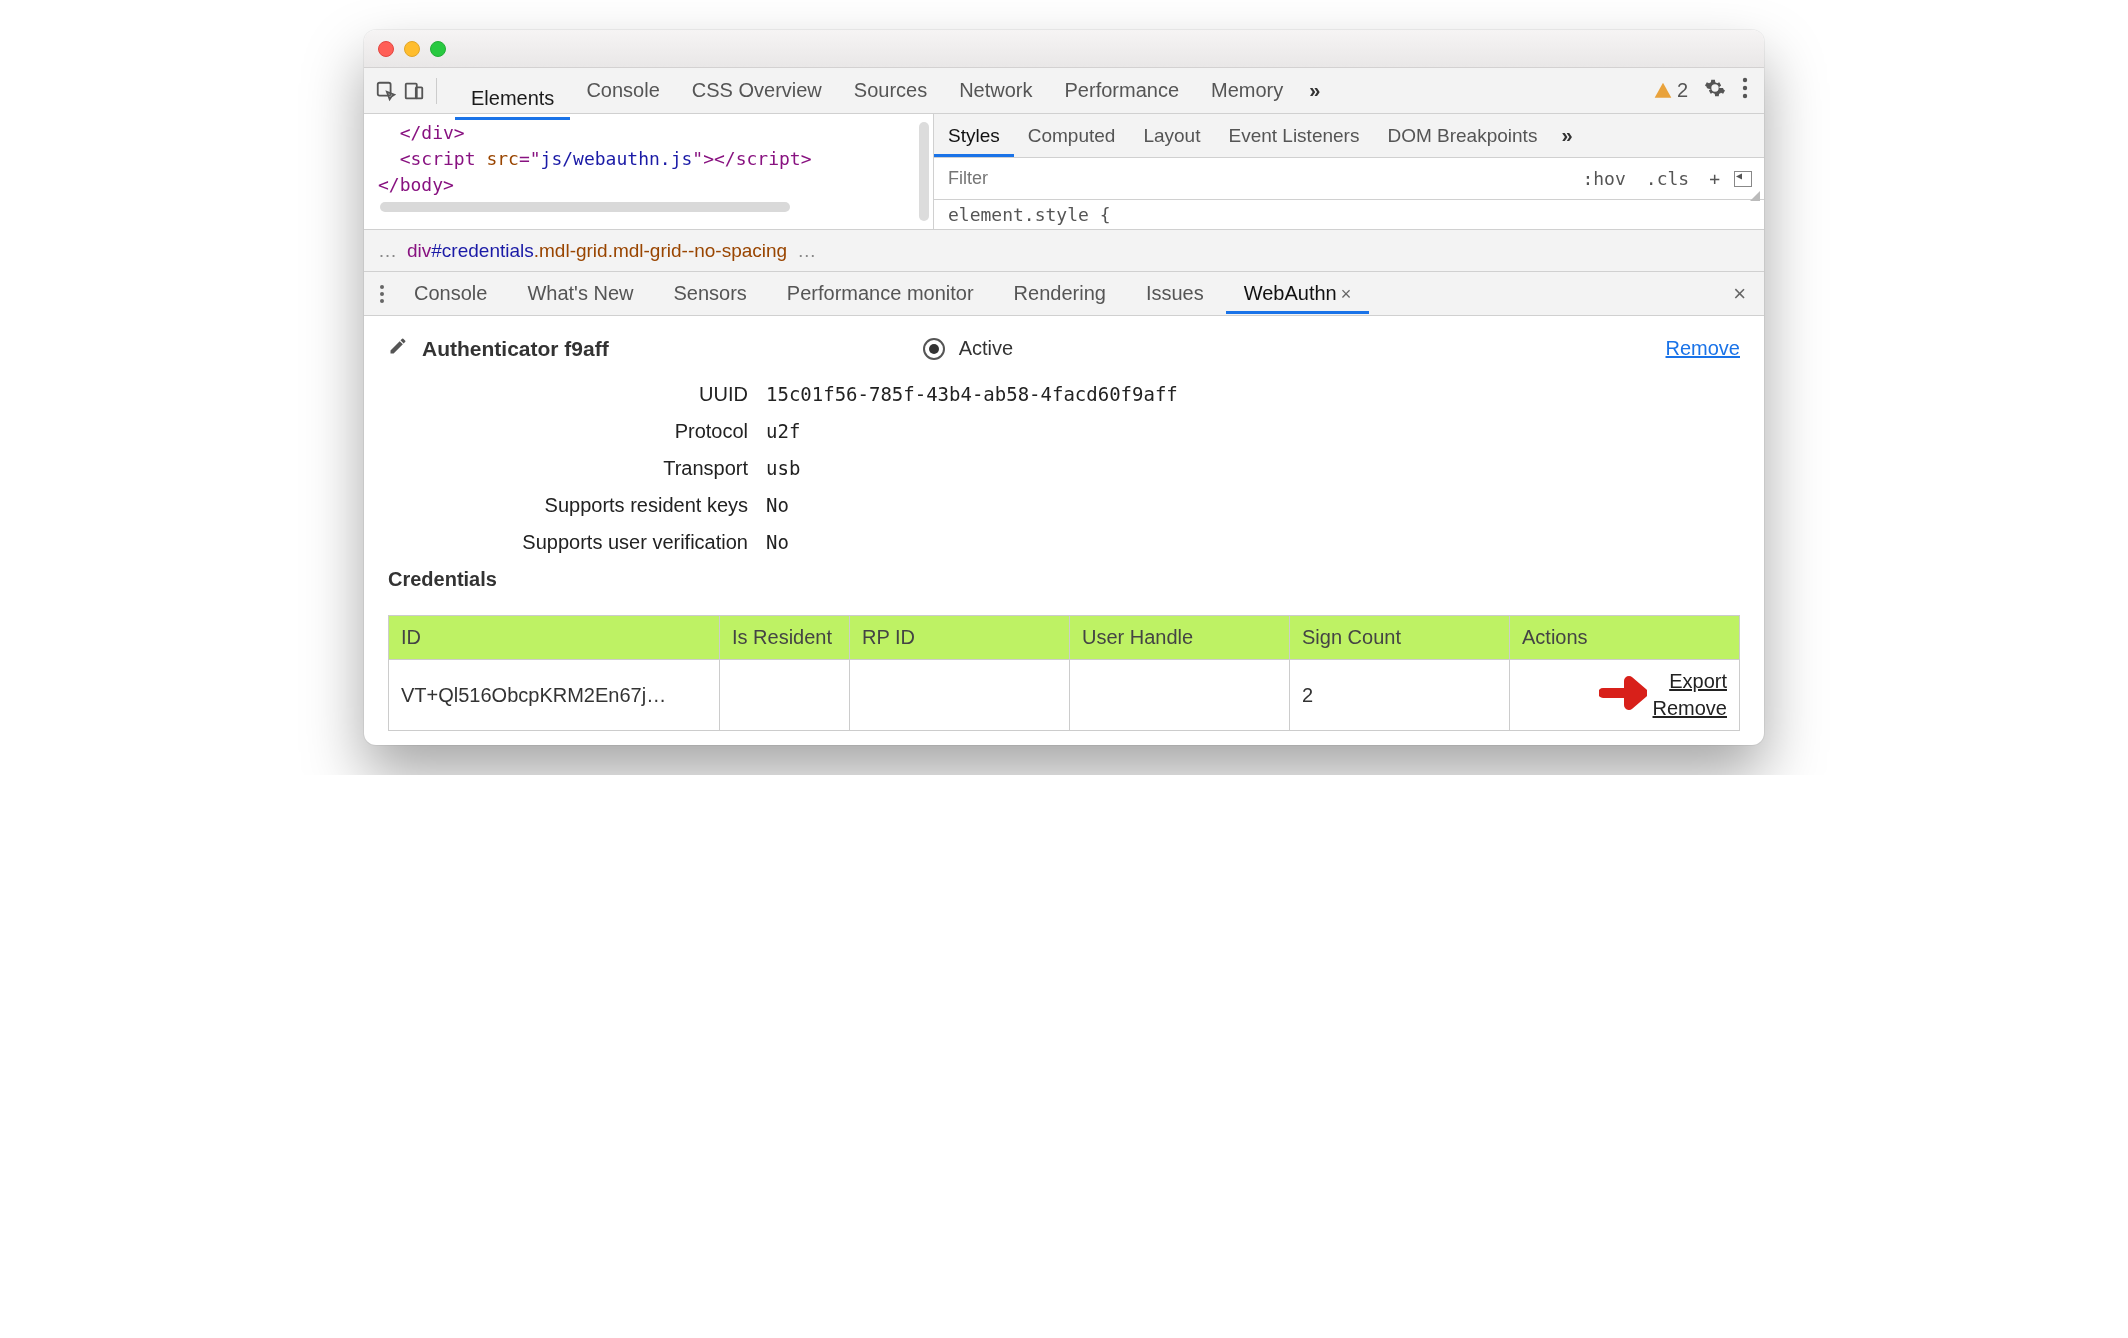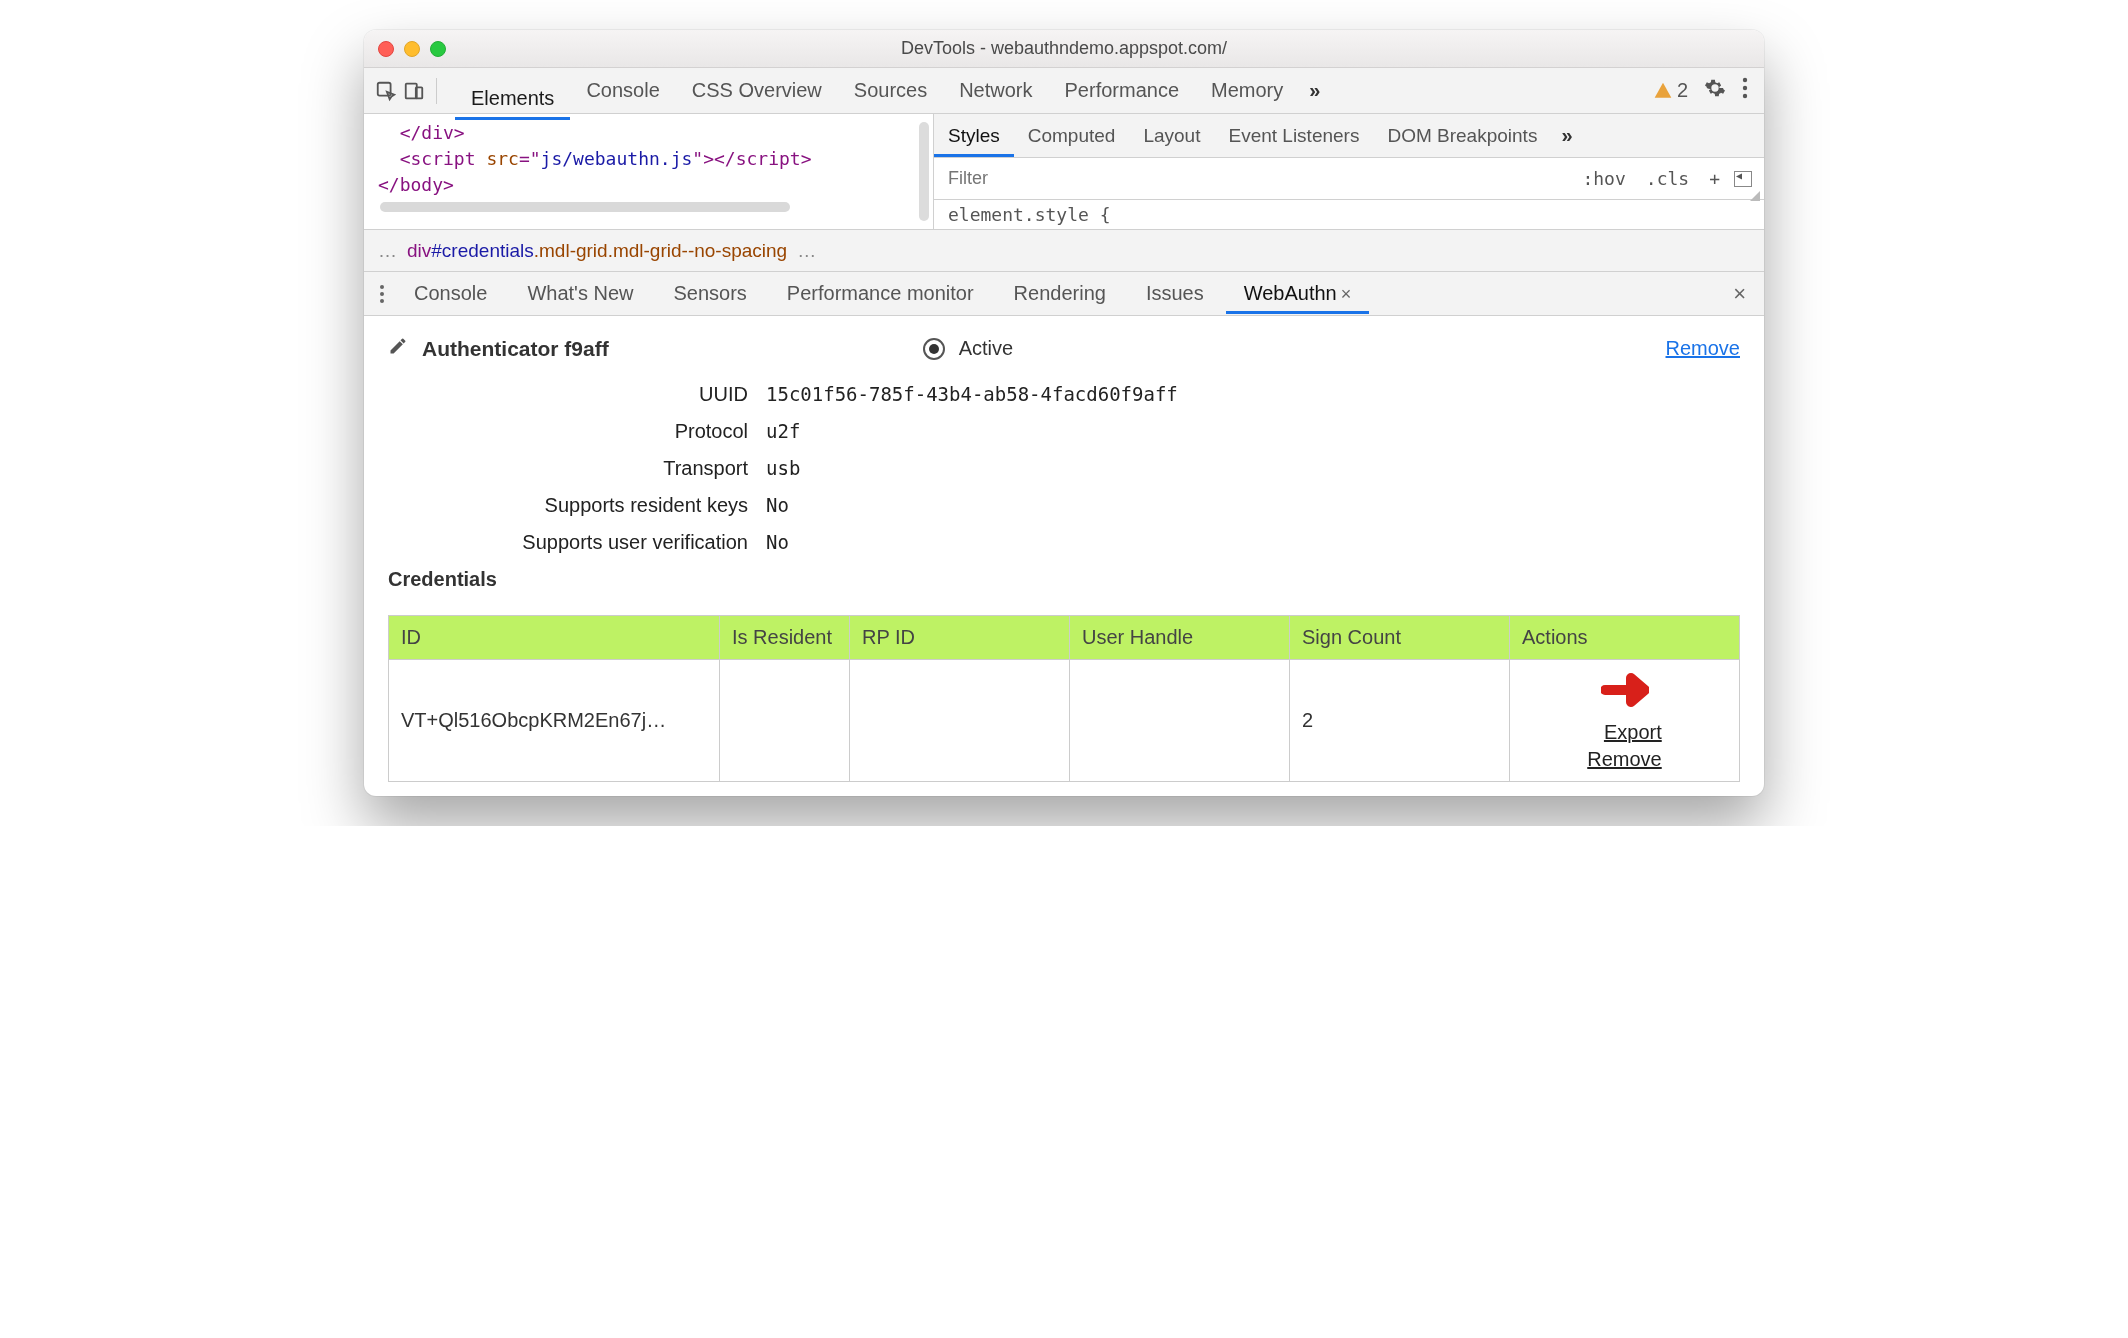--- a/index.html
+++ b/index.html
@@ -98,35 +98,34 @@
   .props{ margin-left:60px;margin-top:20px; }
   .prop-row{ display:flex; gap:18px; margin-bottom:14px;}
   .prop-label{ width:300px; text-align:right; font-size:20px; color:#222;}
   .prop-val{ font-family:Menlo,Consolas,monospace; font-size:19px; color:#222;}
 
   .cred-head{ font-weight:700; font-size:20px; margin:10px 0 24px 0;}
   table{ width:100%; border-collapse:collapse; font-size:20px;}
   th,td{ border:1px solid #ccc; padding:10px 12px; text-align:left; color:#333;}
   th{ background:#bef264; font-weight:400; color:#444;}
   .actions a{ color:#222; text-decoration:underline; display:block; text-align:right;}
-  .actcell{ display:flex; align-items:center; gap:6px; justify-content:flex-end;flex-direction:column;}
+  .actcell{ display:flex; align-items:center; gap:6px; justify-content:flex-end;}
   .actcell .col{ display:flex; flex-direction:column; align-items:flex-end; gap:4px;}
 </style>
 </head>
 <body>
 
 <div class="window">
 
   <div class="titlebar">
     <div class="traffic">
       <div class="dot red"></div>
       <div class="dot yellow"></div>
       <div class="dot green"></div>
     </div>
-    <div class="title">DevTools - webauthndemo.appspot.com/</div>
   </div>
 
   <div class="toolbar">
     <div class="tb-icon">
       <svg width="22" height="22" viewBox="0 0 24 24" fill="none" stroke="currentColor" stroke-width="2">
           <rect x="3" y="3" width="14" height="14" rx="2"></rect>
           <path d="M13 13 l8 3 -3 2 -2 3 z"></path>
         </svg>
     </div>
     <div class="tb-icon">

